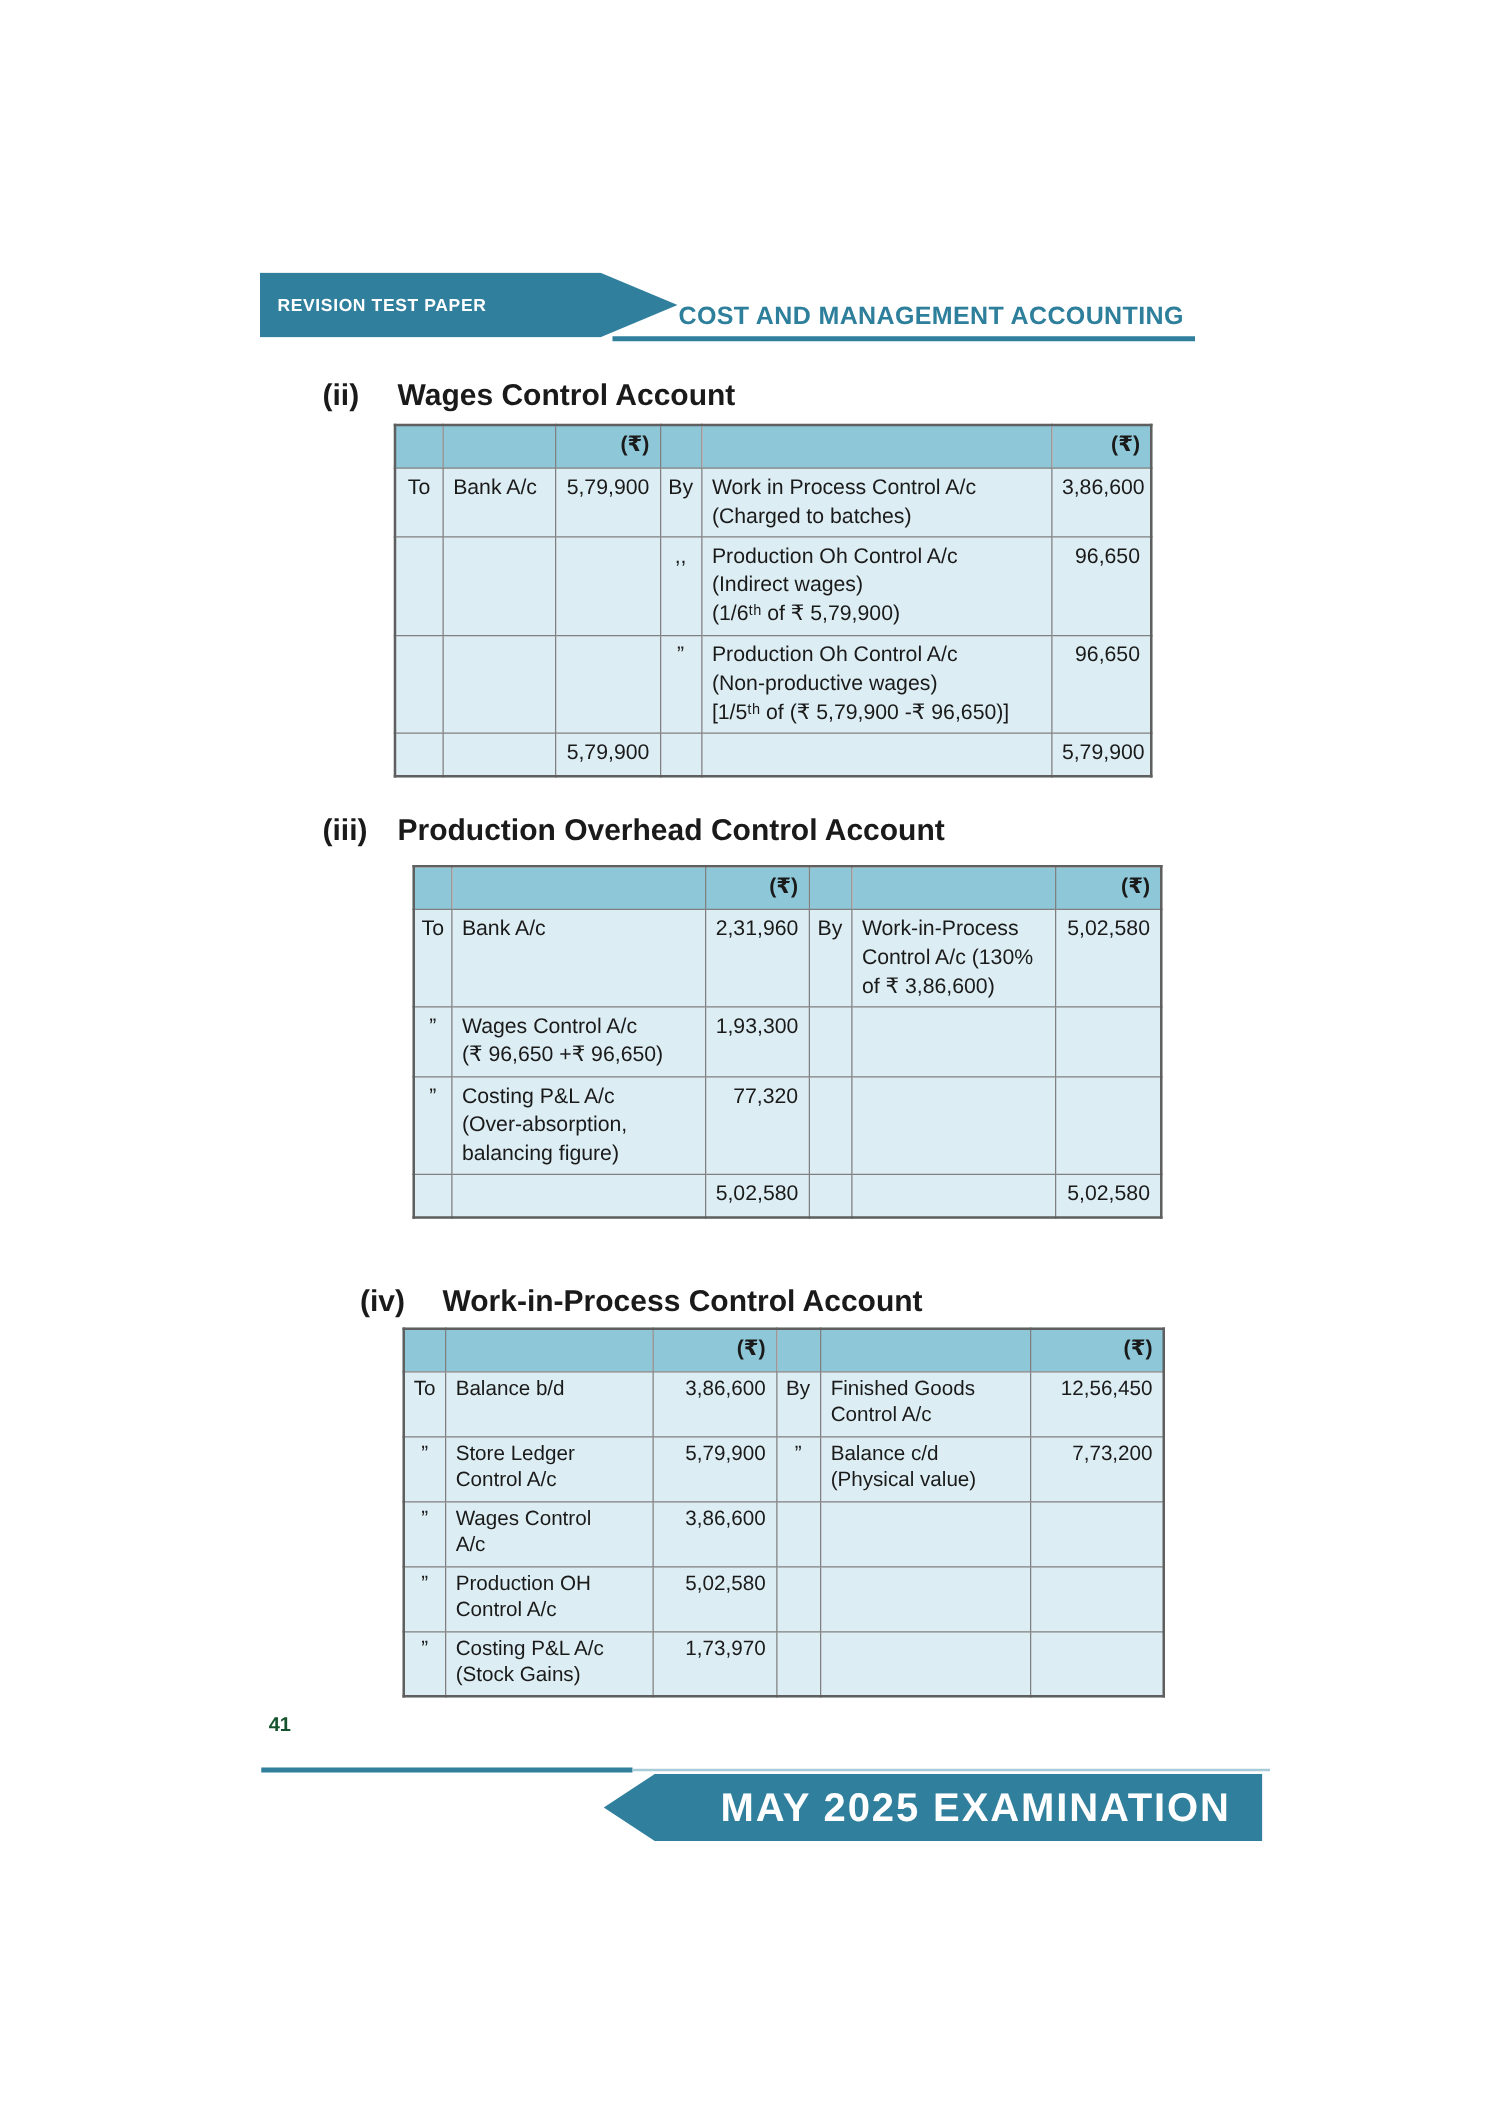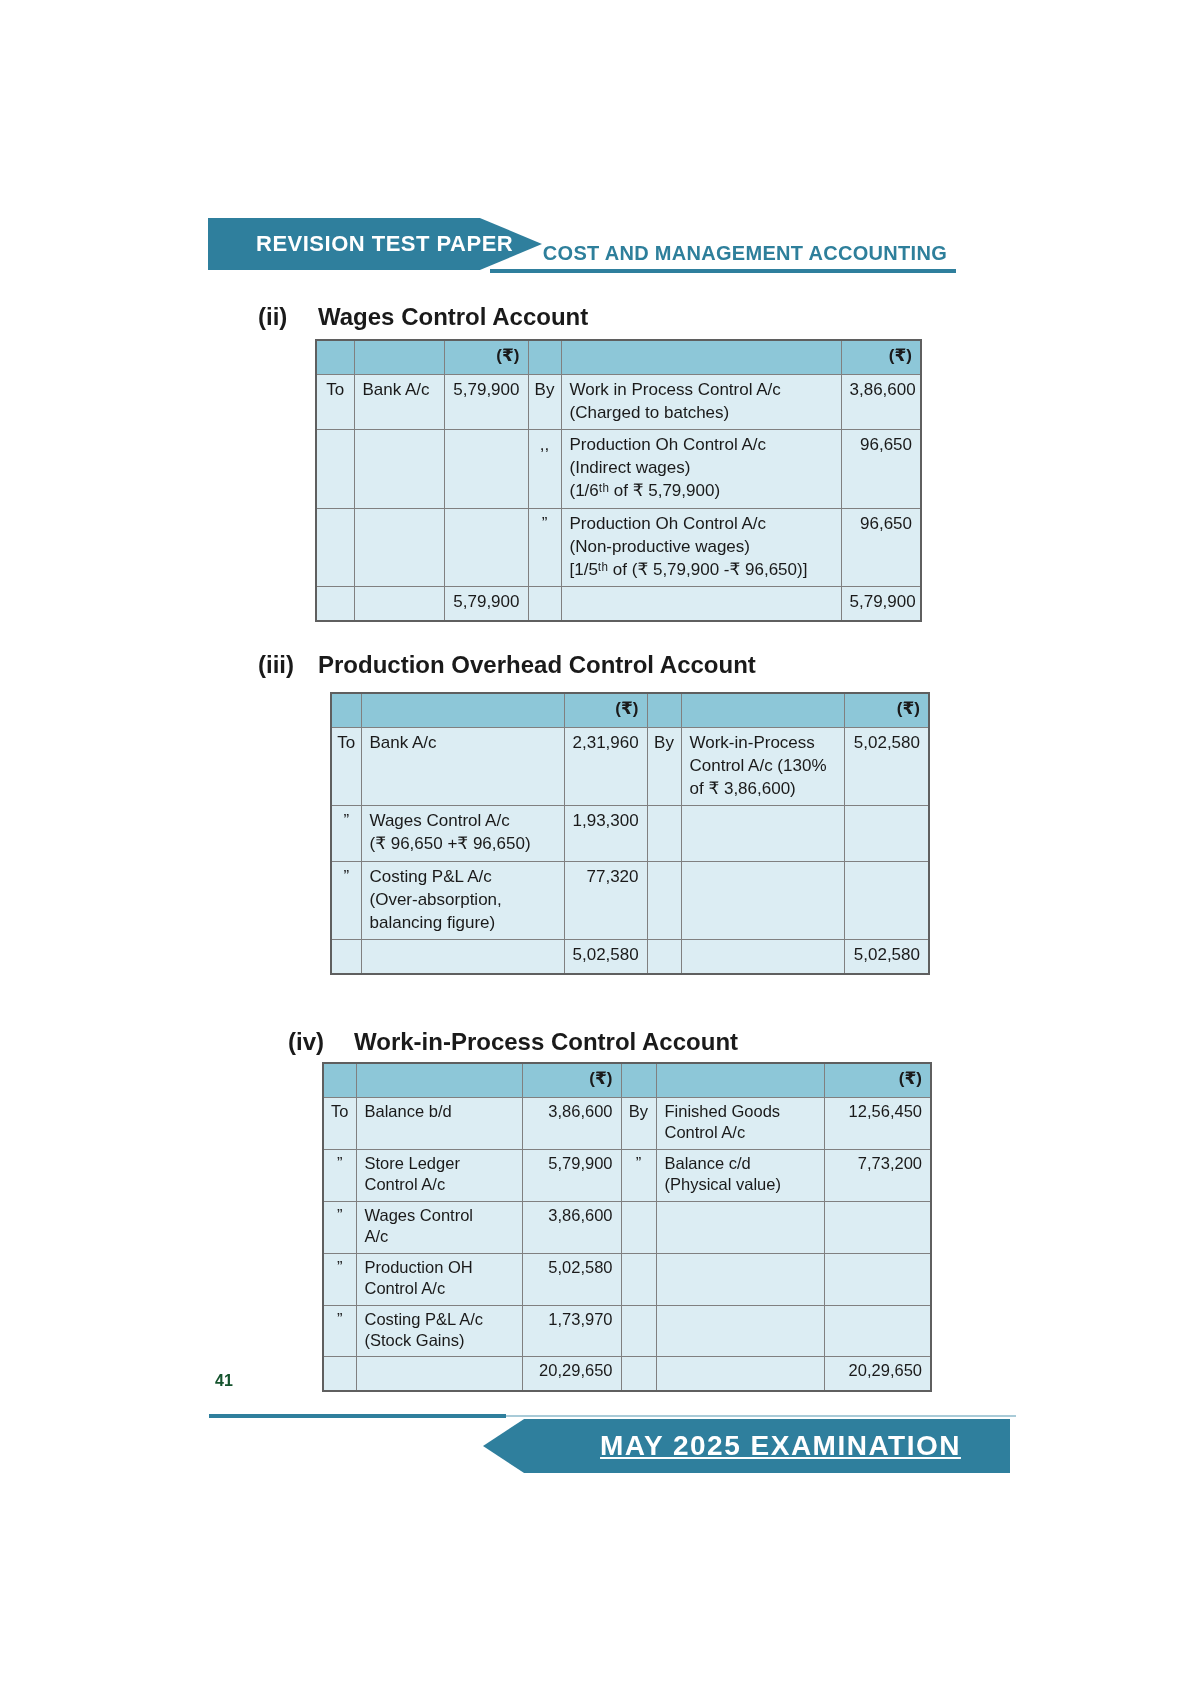--- a/index.html
+++ b/index.html
@@ -8,22 +8,22 @@
     font-family:"Liberation Sans","DejaVu Sans",sans-serif;color:#1a1a1a;
     overflow:hidden;
   }
   
   .hdr-banner{
     position:absolute;left:208px;top:218px;width:334px;height:52px;
     background:#2f7f9d;
     clip-path:polygon(0 0,81.4% 0,100% 50%,81.4% 100%,0 100%);
   }
   .hdr-banner span{
-    display:block;padding-left:48px;line-height:52px;color:#ffffff;
-    font-size:22px;font-weight:bold;letter-spacing:.5px;white-space:nowrap;
+    display:block;padding-left:14px;line-height:52px;color:#ffffff;
+    font-size:14px;font-weight:bold;letter-spacing:.5px;white-space:nowrap;
   }
   .hdr-title{
     position:absolute;left:505px;top:242px;width:442px;text-align:right;
     color:#2e7f9b;font-size:20px;font-weight:bold;letter-spacing:.3px;white-space:nowrap;
   }
   .hdr-underline{position:absolute;left:490px;top:269px;width:466px;height:4px;background:#2f7f9d;}
   
   .sec{position:absolute;left:258px;font-size:24px;font-weight:bold;white-space:nowrap;}
   .sec .num{display:inline-block;width:60px;}
   
@@ -44,21 +44,21 @@
   
   .ftr-line-dark{position:absolute;left:209px;top:1414px;width:297px;height:4px;background:#2f7f9d;}
   .ftr-line-light{position:absolute;left:506px;top:1415px;width:510px;height:2px;background:#a9cbd8;}
   .ftr-banner{
     position:absolute;left:483px;top:1419px;width:527px;height:54px;
     background:#2f7f9d;
     clip-path:polygon(0 50%,7.8% 0,100% 0,100% 100%,7.8% 100%);
   }
   .ftr-banner span{
     display:block;padding-left:68px;text-align:center;line-height:54px;color:#ffffff;
-    font-size:28px;font-weight:bold;letter-spacing:1.5px;white-space:nowrap;text-decoration:underline;
+    font-size:32px;font-weight:bold;letter-spacing:1.5px;white-space:nowrap;
   }
   .page-num{position:absolute;left:215px;top:1372px;color:#14532d;font-size:16px;font-weight:bold;}
 </style>
 </head>
 <body>
 
 <div class="hdr-banner">
   <span>REVISION TEST PAPER</span>
 </div>
 <div class="hdr-title">COST AND MANAGEMENT ACCOUNTING</div>
@@ -255,28 +255,20 @@
     </tr>
     <tr>
       <td class="tag">”</td>
       <td class="part">Costing P&amp;L A/c
 (Stock Gains)</td>
       <td class="amt">1,73,970</td>
       <td class="tag"></td>
       <td class="part"></td>
       <td class="amt"></td>
     </tr>
-    <tr class="total">
-      <td class="tag"></td>
-      <td class="part"></td>
-      <td class="amt">20,29,650</td>
-      <td class="tag"></td>
-      <td class="part"></td>
-      <td class="amt">20,29,650</td>
-    </tr>
   </tbody>
 </table>
 
 <div class="ftr-line-dark"></div>
 <div class="ftr-line-light"></div>
 <div class="ftr-banner">
   <span>MAY 2025 EXAMINATION</span>
 </div>
 <div class="page-num">41</div>
 

